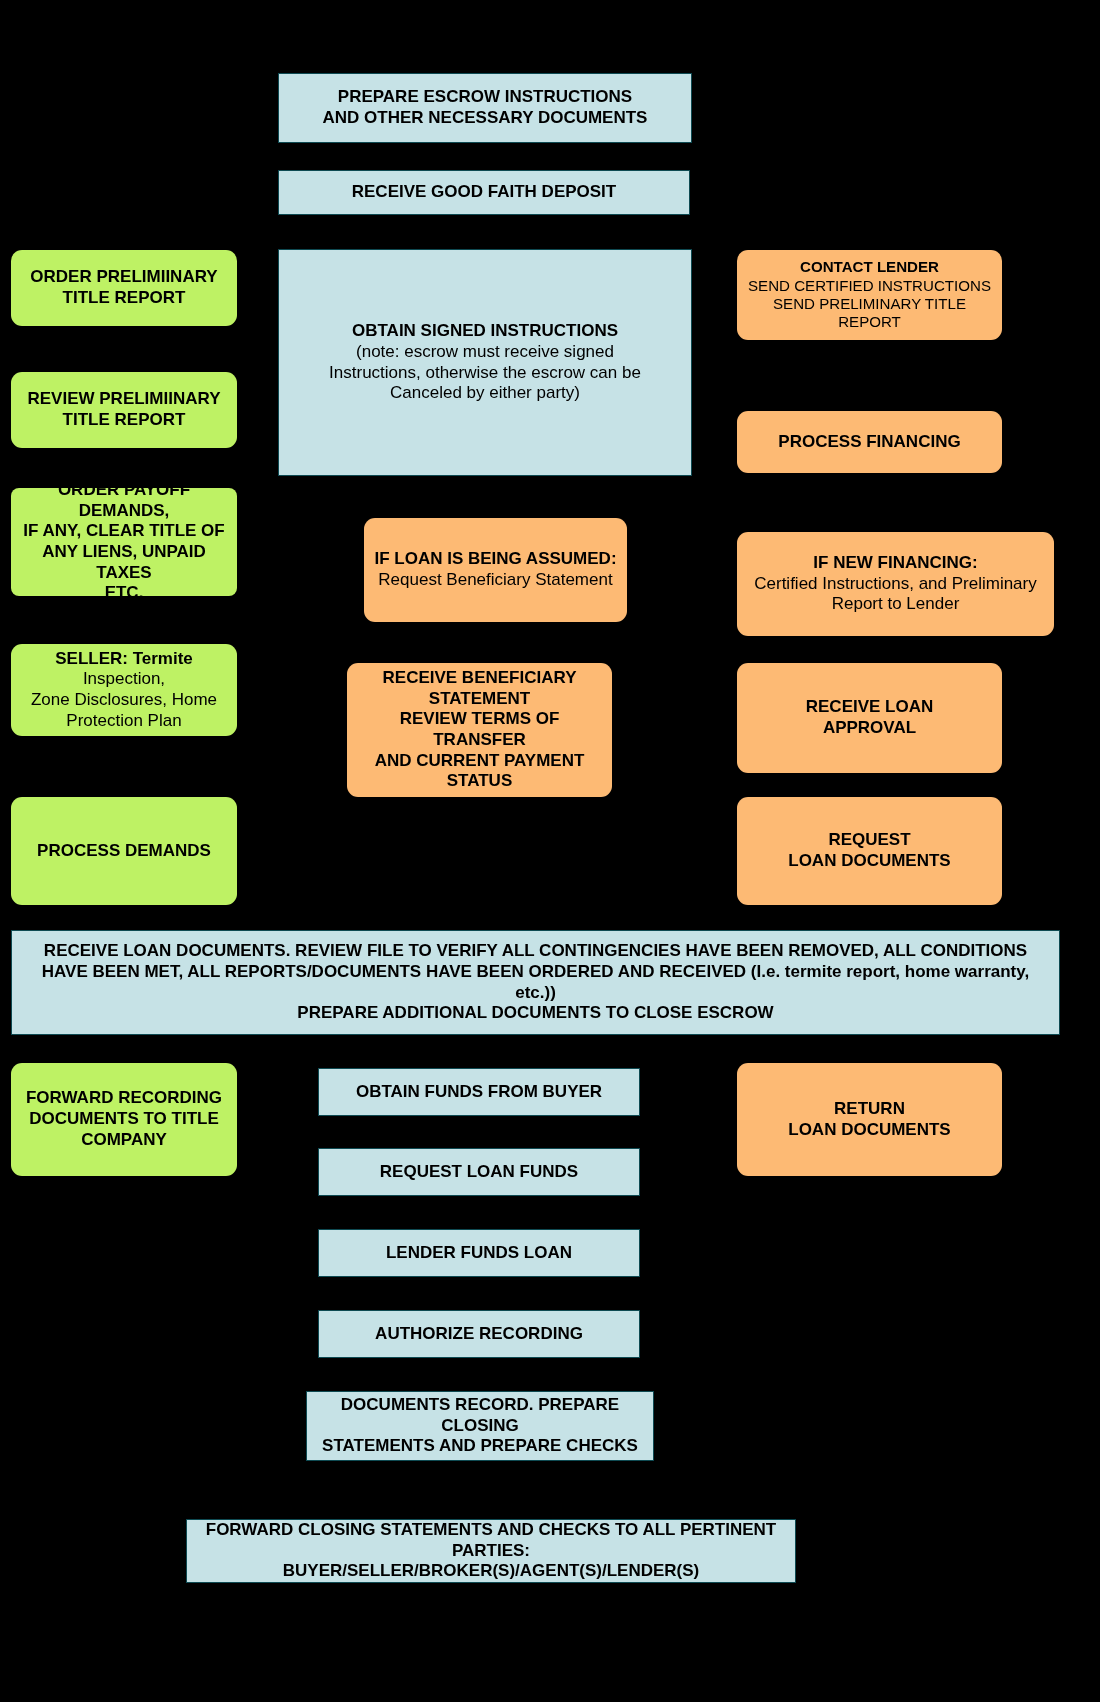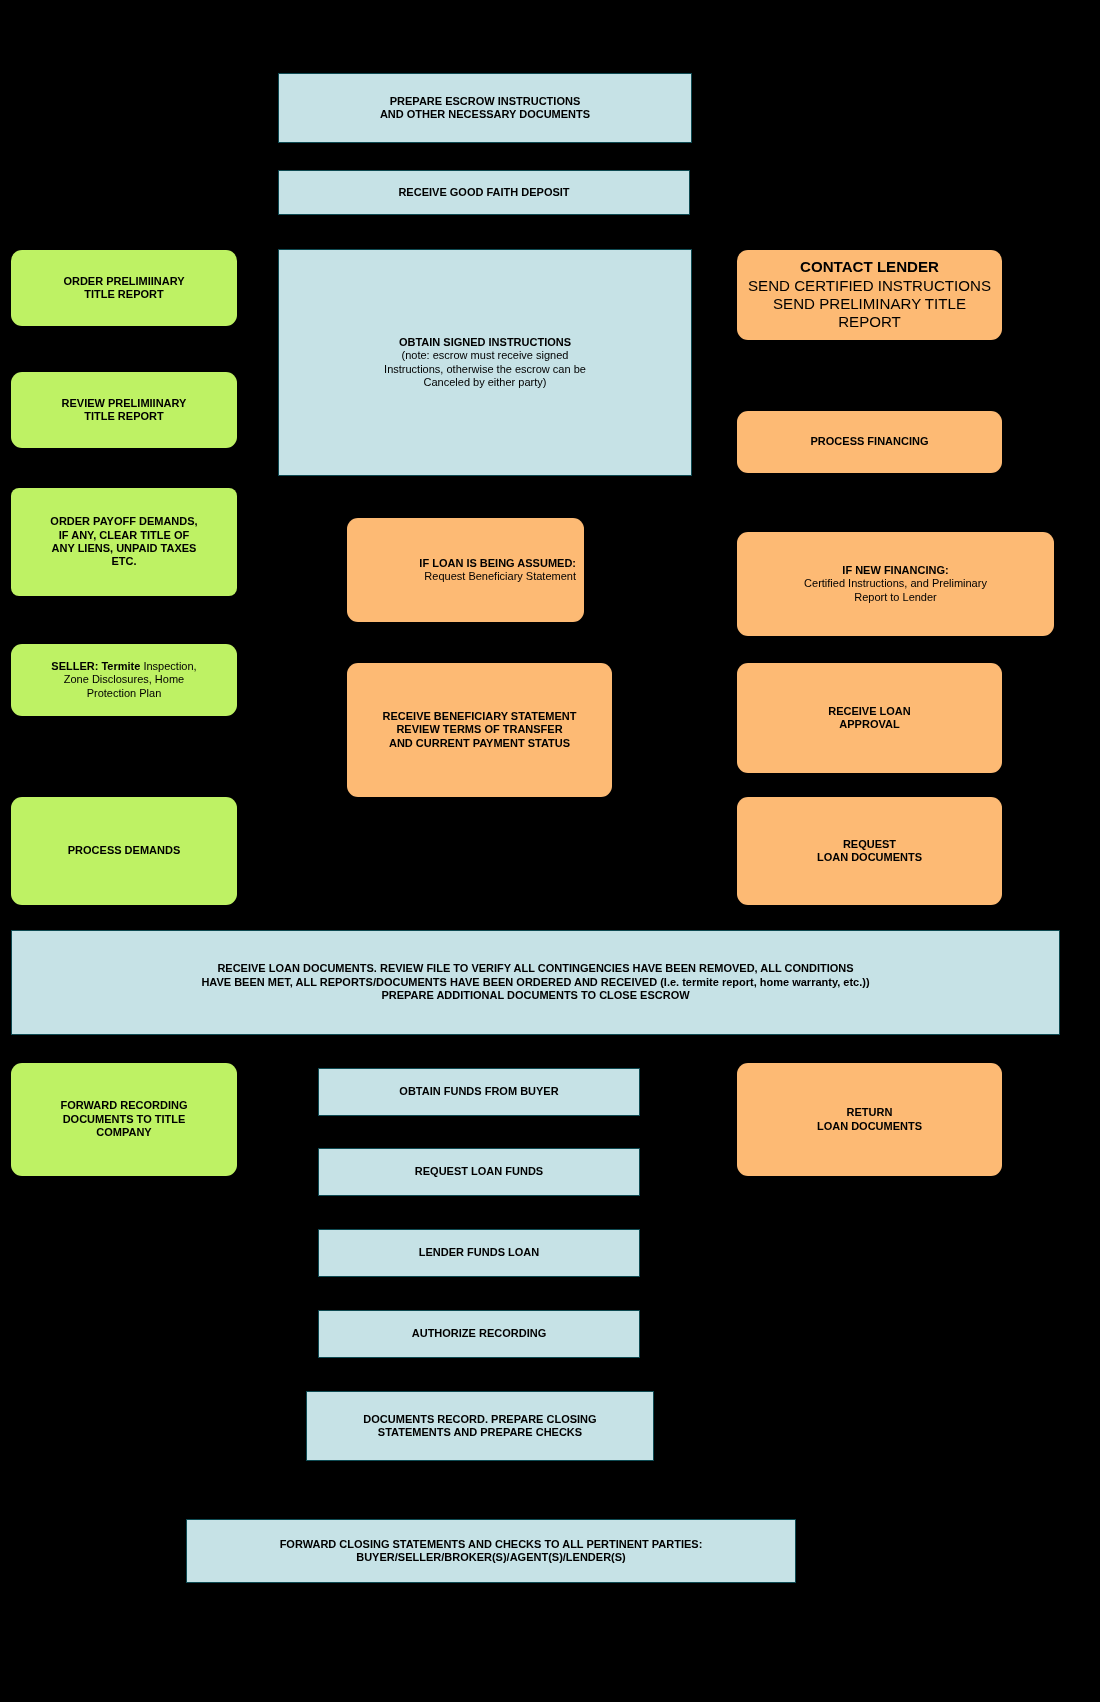--- a/index.html
+++ b/index.html
@@ -45,21 +45,21 @@
     background: #fdba74;
     border: none;
     border-radius: 11px;
   }
   .node .inner {
     width: 100%;
   }
   .ln { display: block; }
   .ln.b { font-weight: bold; }
   .ln.n { font-weight: normal; }
-  .sz15 { font-size: 11px; }
+  .sz15 { font-size: 17px; }
 </style>
 </head>
 <body>
 
 <div id="canvas">
 
   <div class="node pale" style="left:278px; top:73px; width:414px; height:70px;">
     <div class="inner">
       <span class="ln b sz15">PREPARE ESCROW INSTRUCTIONS</span>
       <span class="ln b sz15">AND OTHER NECESSARY DOCUMENTS</span>
@@ -88,21 +88,21 @@
 
   <div class="node cyan" style="left:11px; top:488px; width:226px; height:108px;border-radius:8px;">
     <div class="inner">
       <span class="ln b sz15">ORDER PAYOFF DEMANDS,</span>
       <span class="ln b sz15">IF ANY, CLEAR TITLE OF</span>
       <span class="ln b sz15">ANY LIENS, UNPAID TAXES</span>
       <span class="ln b sz15">ETC.</span>
     </div>
   </div>
 
-  <div class="node cyan" style="left:11px; top:644px; width:226px; height:72px;">
+  <div class="node cyan" style="left:11px; top:644px; width:226px; height:92px;">
     <div class="inner">
       <span class="ln sz15"><b>SELLER: Termite</b><span> Inspection,</span></span>
       <span class="ln n sz15">Zone Disclosures, Home</span>
       <span class="ln n sz15">Protection Plan</span>
     </div>
   </div>
 
   <div class="node cyan" style="left:11px; top:797px; width:226px; height:108px;">
     <div class="inner">
       <span class="ln b sz15">PROCESS DEMANDS</span>
@@ -111,21 +111,21 @@
 
   <div class="node pale" style="left:278px; top:249px; width:414px; height:227px;">
     <div class="inner">
       <span class="ln b sz15">OBTAIN SIGNED INSTRUCTIONS</span>
       <span class="ln n sz15">(note: escrow must receive signed</span>
       <span class="ln n sz15">Instructions, otherwise the escrow can be</span>
       <span class="ln n sz15">Canceled by either party)</span>
     </div>
   </div>
 
-  <div class="node blue" style="left:347px; top:518px; width:237px; height:104px;text-align:right;">
+  <div class="node blue" style="left:364px; top:518px; width:263px; height:104px;">
     <div class="inner">
       <span class="ln b sz15">IF LOAN IS BEING ASSUMED:</span>
       <span class="ln n sz15">Request Beneficiary Statement</span>
     </div>
   </div>
 
   <div class="node blue" style="left:347px; top:663px; width:265px; height:134px;">
     <div class="inner">
       <span class="ln b sz15">RECEIVE BENEFICIARY STATEMENT</span>
       <span class="ln b sz15">REVIEW TERMS OF TRANSFER</span>

